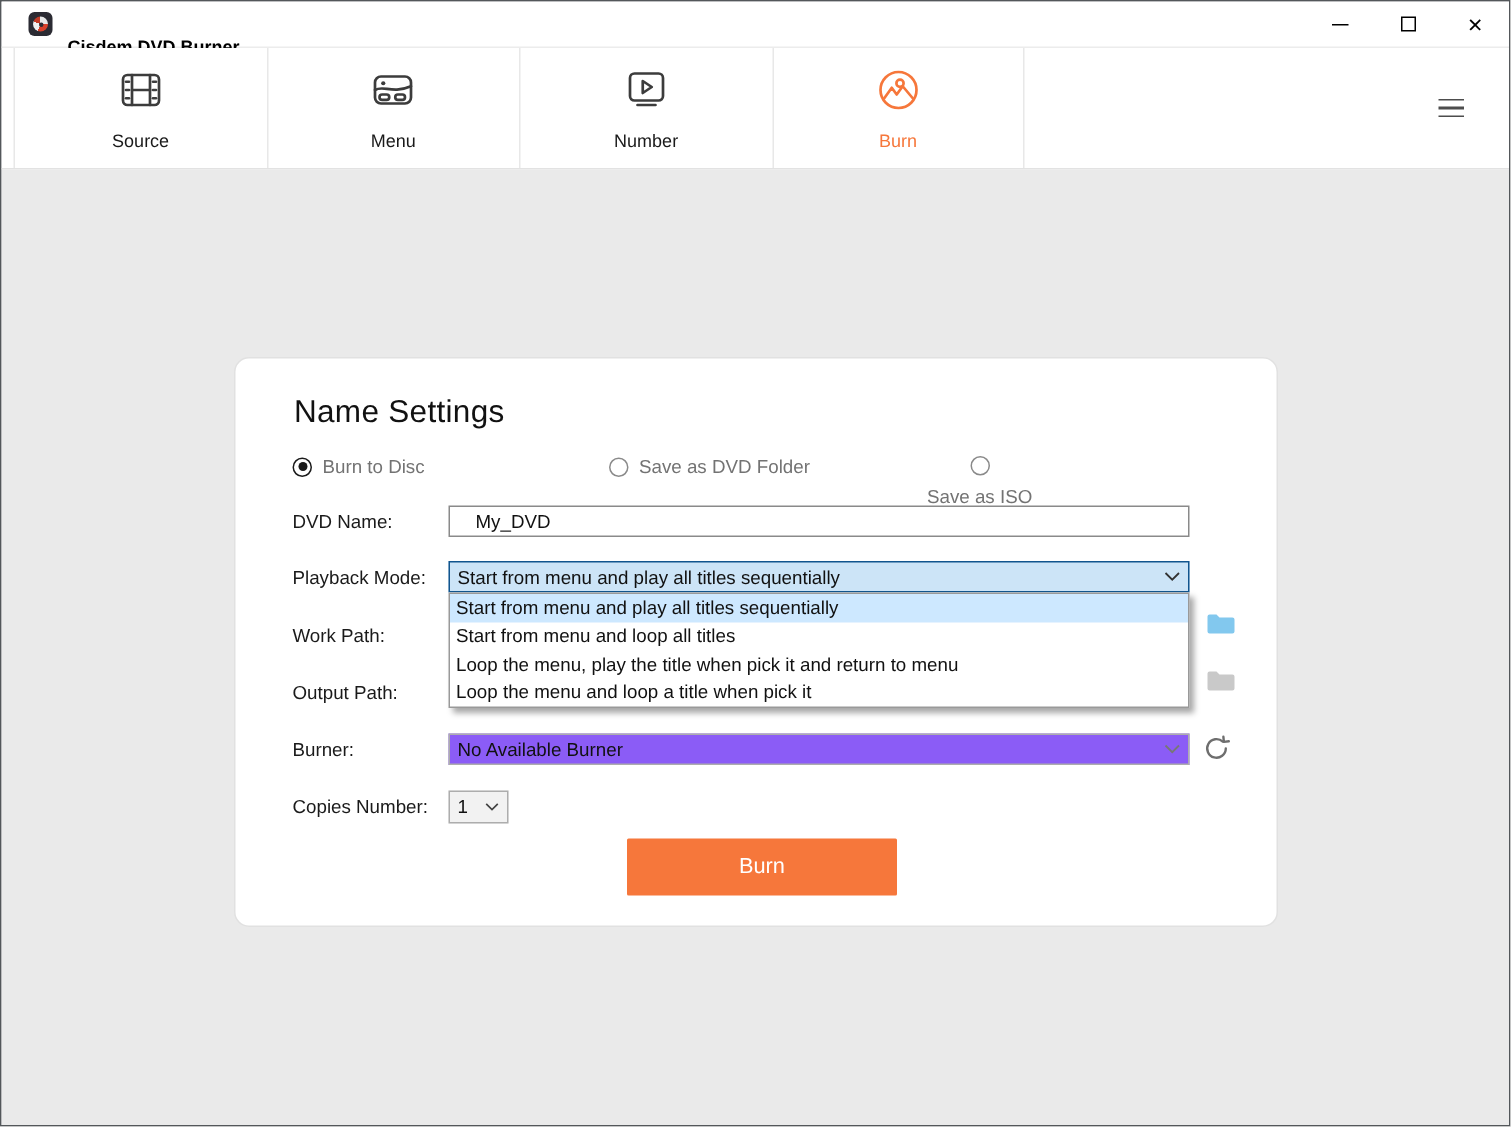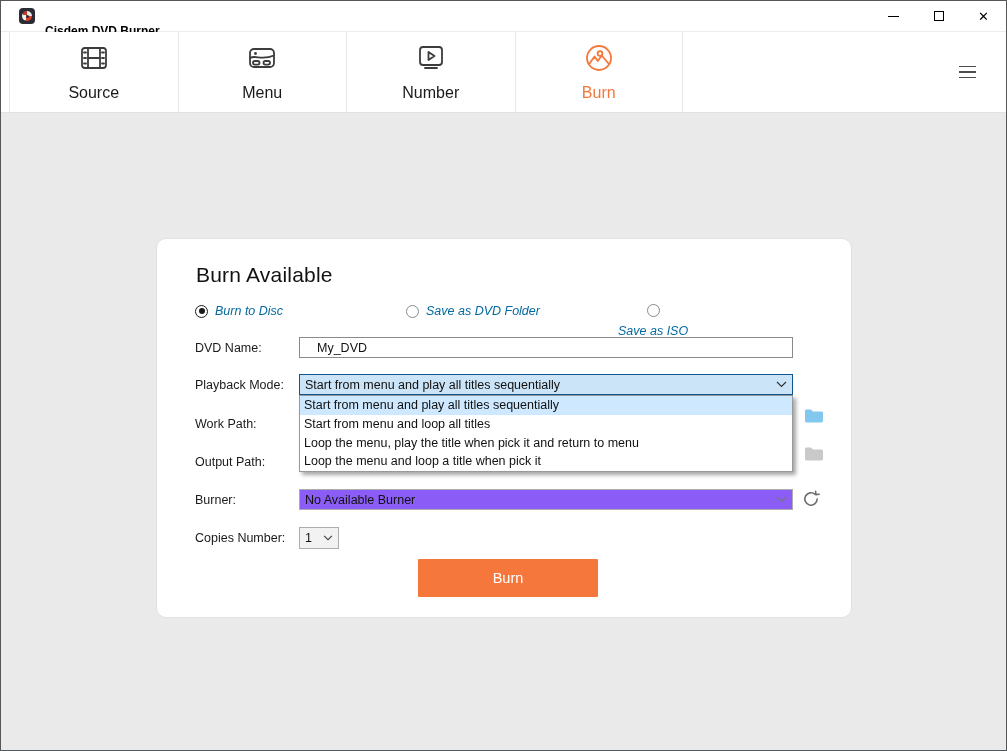--- a/index.html
+++ b/index.html
@@ -47,21 +47,21 @@
     position:relative; height:81px; background:#FFF;
     border-bottom:1px solid #E2E2E2;
     display:flex; align-items:stretch; padding-left:8px;
   }
   .tab {
     width:168.5px; border-left:1px solid #E8E8E8;
     display:flex; flex-direction:column; align-items:center; justify-content:center;
     gap:6px; background:#FFF;
   }
   .tab:nth-child(4) { border-right:1px solid #E8E8E8; }
-  .tab-label { font-size:16px; color:#1A1A1A; }
+  .tab-label { font-size:12px; color:#1A1A1A; }
   .tab.active .tab-label { color:#F6773B; }
   .toolbar-spacer { flex:1; }
   .hamburger {
     align-self:center; margin-right:30px; display:flex; flex-direction:column; gap:4px;
   }
   .hamburger span { display:block; width:17px; height:1.6px; background:#4D4D4D; }
 
   
   .main { position:relative; height:637px; background:#EAEAEA; }
   .panel {
@@ -75,21 +75,21 @@
 
   .radio-item { position:absolute; top:65px; display:flex; align-items:center; gap:7px; }
   .radio-circle {
     width:13px; height:13px; border-radius:50%; border:1px solid #8A8A8A; background:#FFF;
     display:flex; align-items:center; justify-content:center;
   }
   .radio-item.selected .radio-circle { border-color:#1A1A1A; }
   .radio-item.selected .radio-circle::after {
     content:""; width:6px; height:6px; border-radius:50%; background:#1A1A1A;
   }
-  .radio-label { font-size:12.5px; color:#0369a1;font-style:italic; }
+  .radio-label { font-size:12.5px; color:#737373; }
 
   .form-label { position:absolute; left:38px; font-size:12.5px; color:#1A1A1A; }
 
   .text-input {
     position:absolute; left:142px; top:98px; width:494px; height:21px;
     border:1px solid #8A8A8A; background:#FFF; font-family:inherit;
     font-size:12.5px; color:#111; padding:0 17px; outline:none;
   }
 
   .combo {
@@ -213,21 +213,21 @@
     <div class="hamburger">
       <span></span>
         <span></span>
         <span></span>
     </div>
   </div>
 
   <div class="main">
     <div class="panel">
 
-      <div class="panel-title">Burn Available</div>
+      <div class="panel-title">Name Settings</div>
 
       <div class="radio-item selected" style="left:38px;">
         <span class="radio-circle"></span>
         <span class="radio-label">Burn to Disc</span>
       </div>
       <div class="radio-item" style="left:249px;">
         <span class="radio-circle"></span>
         <span class="radio-label">Save as DVD Folder</span>
       </div>
       <div class="radio-item" style="left:461px;flex-direction:column;">

